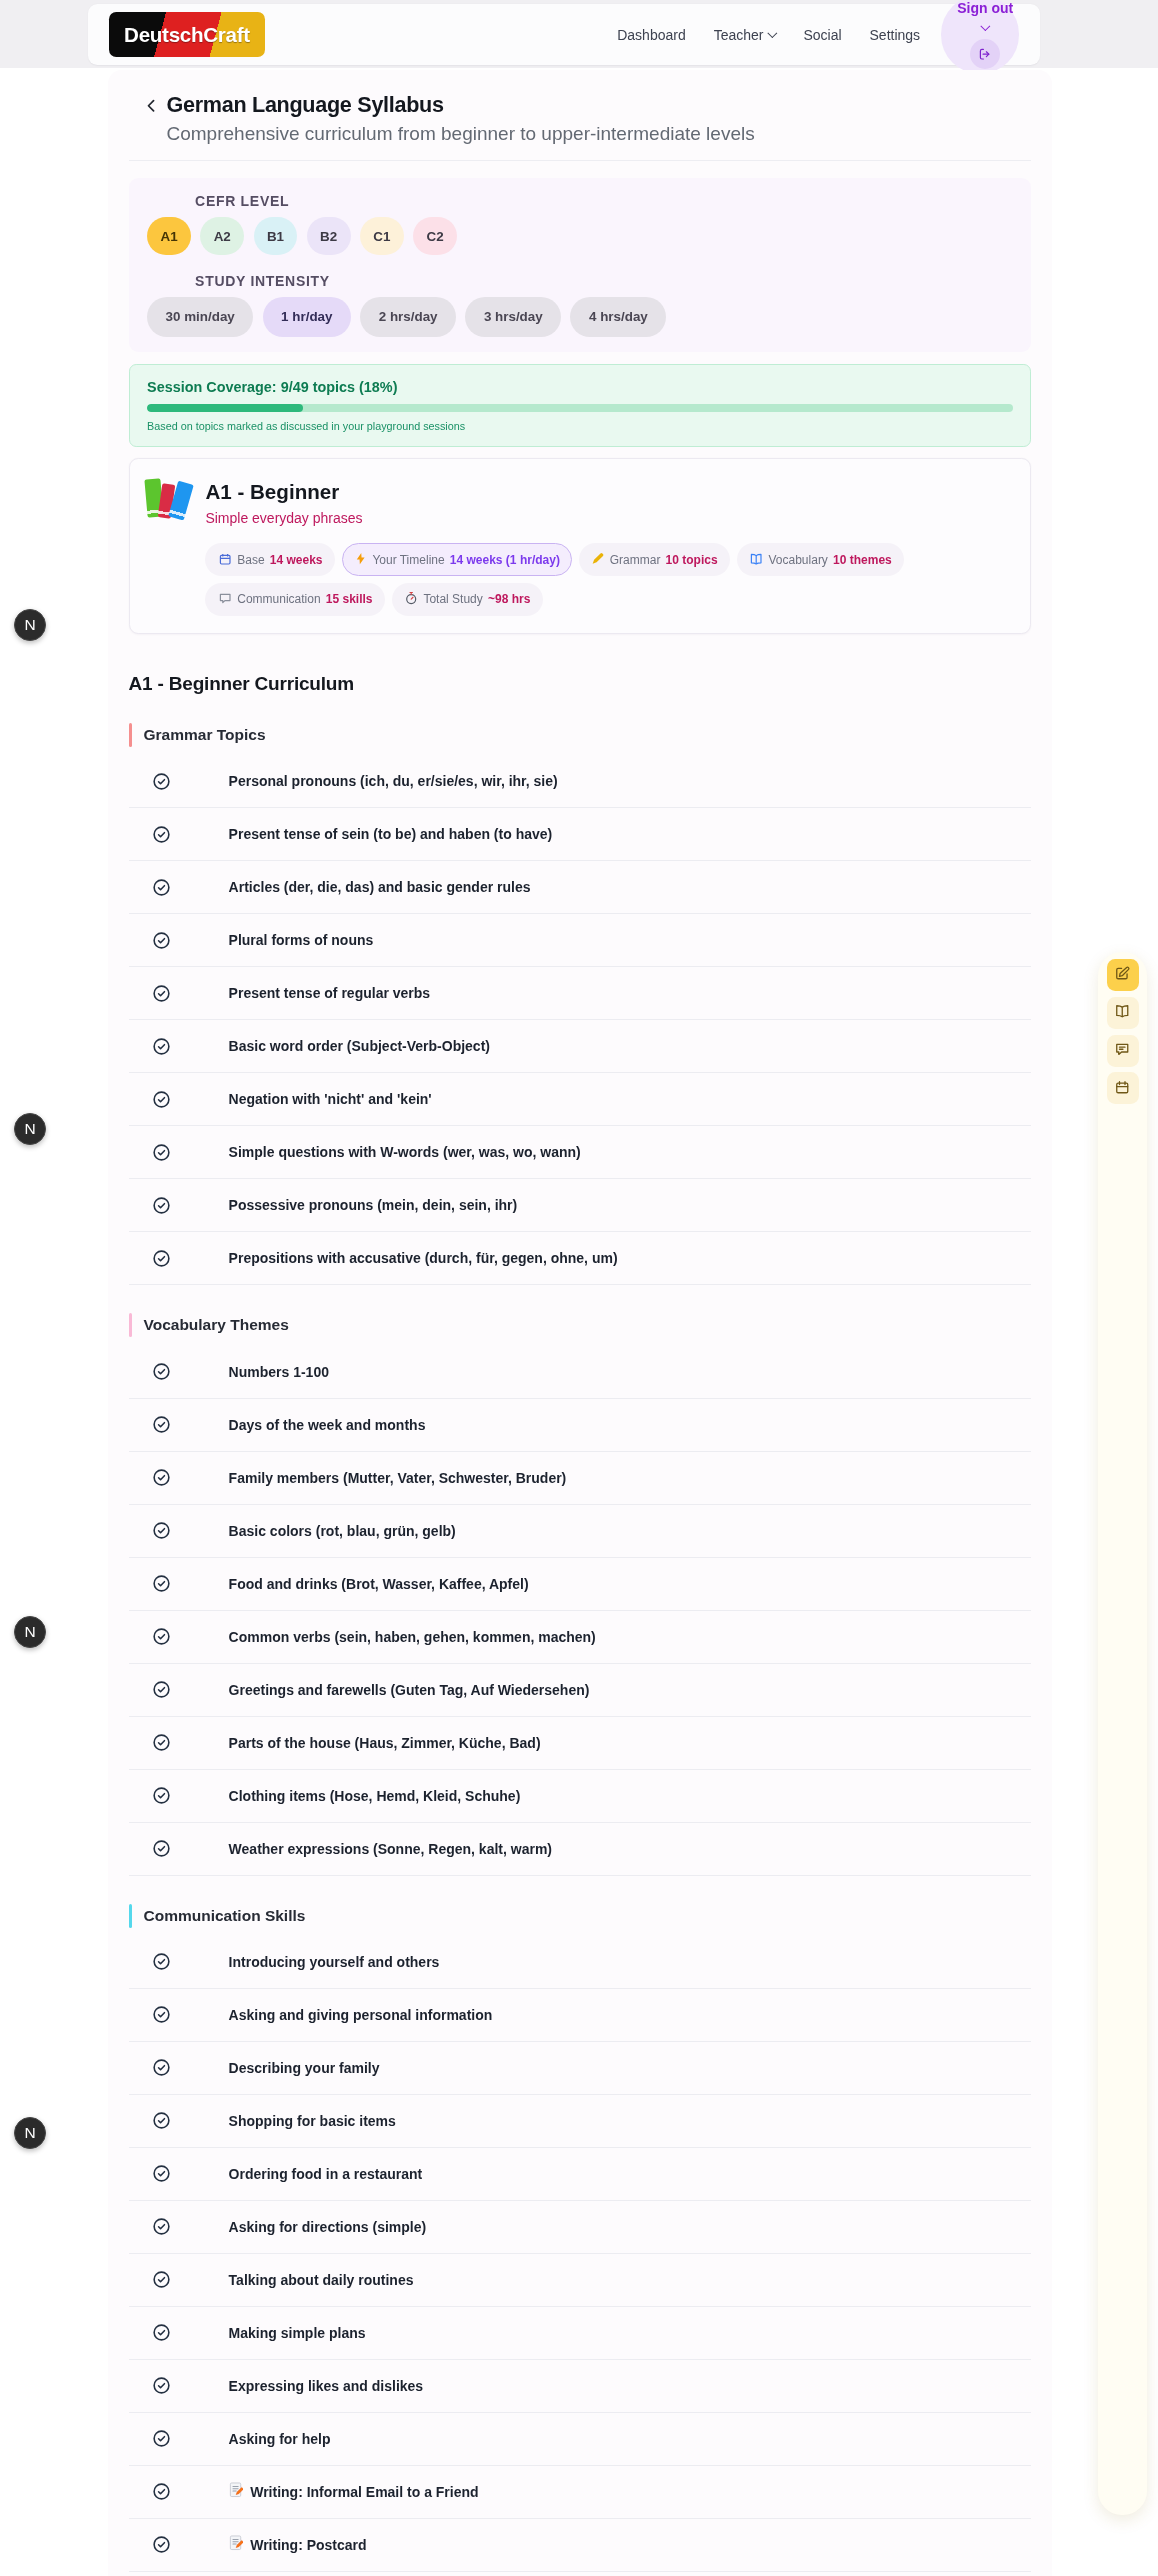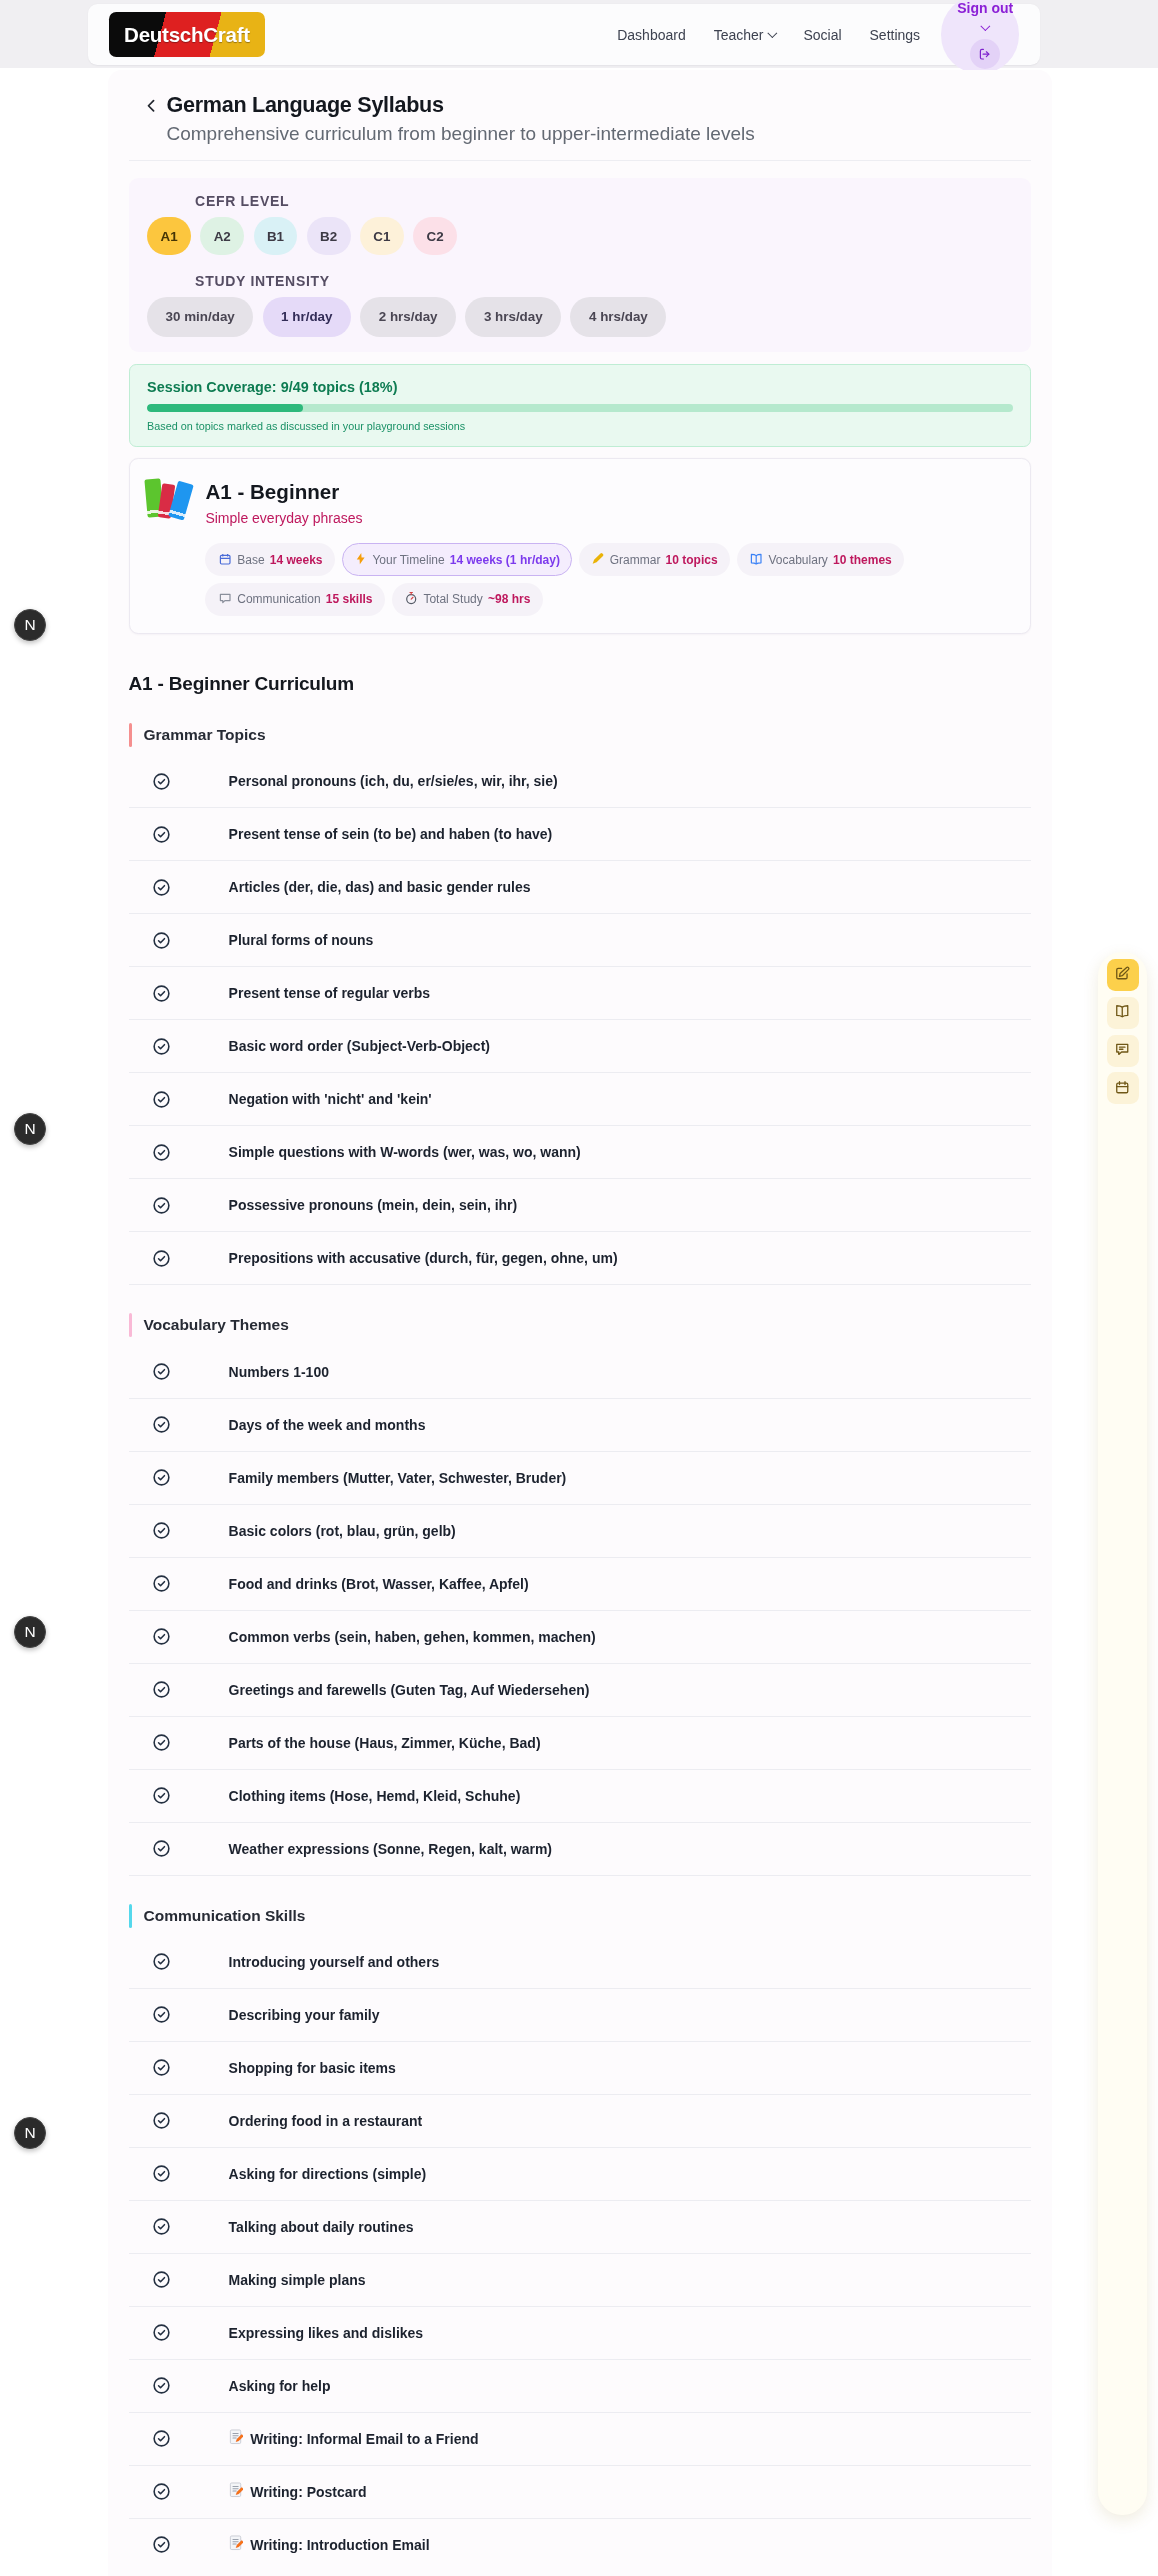--- a/index.html
+++ b/index.html
@@ -501,20 +501,32 @@
             <span class="rweek"></span>
           </div>
           <div class="row">
             <span>
               <svg class="ck" viewBox="0 0 24 24" fill="none" stroke="#243041" stroke-width="2" stroke-linecap="round" stroke-linejoin="round">
                 <circle cx="12" cy="12" r="9.3"></circle>
                 <path d="M8.3 12.3l2.5 2.5 4.9-5.1"></path>
               </svg>
             </span>
             <span class="rtext">
+              <span>Asking and giving personal information</span>
+            </span>
+            <span class="rweek"></span>
+          </div>
+          <div class="row">
+            <span>
+              <svg class="ck" viewBox="0 0 24 24" fill="none" stroke="#243041" stroke-width="2" stroke-linecap="round" stroke-linejoin="round">
+                <circle cx="12" cy="12" r="9.3"></circle>
+                <path d="M8.3 12.3l2.5 2.5 4.9-5.1"></path>
+              </svg>
+            </span>
+            <span class="rtext">
               <span>Describing your family</span>
             </span>
             <span class="rweek"></span>
           </div>
           <div class="row">
             <span>
               <svg class="ck" viewBox="0 0 24 24" fill="none" stroke="#243041" stroke-width="2" stroke-linecap="round" stroke-linejoin="round">
                 <circle cx="12" cy="12" r="9.3"></circle>
                 <path d="M8.3 12.3l2.5 2.5 4.9-5.1"></path>
               </svg>

